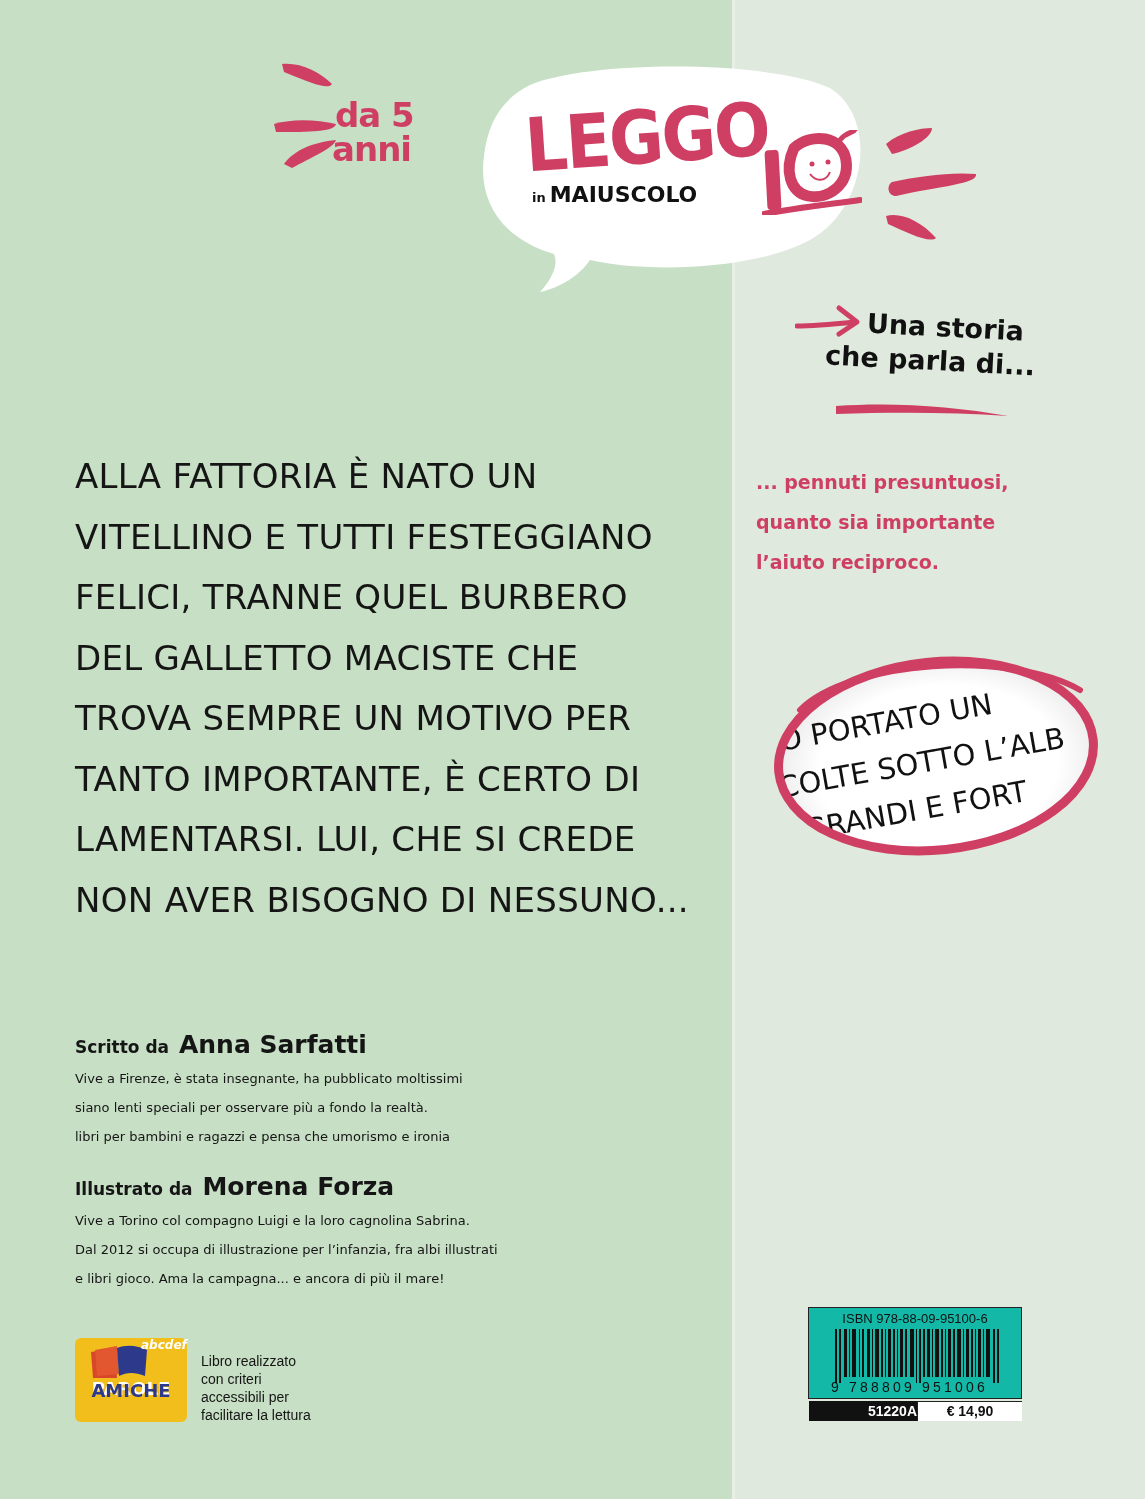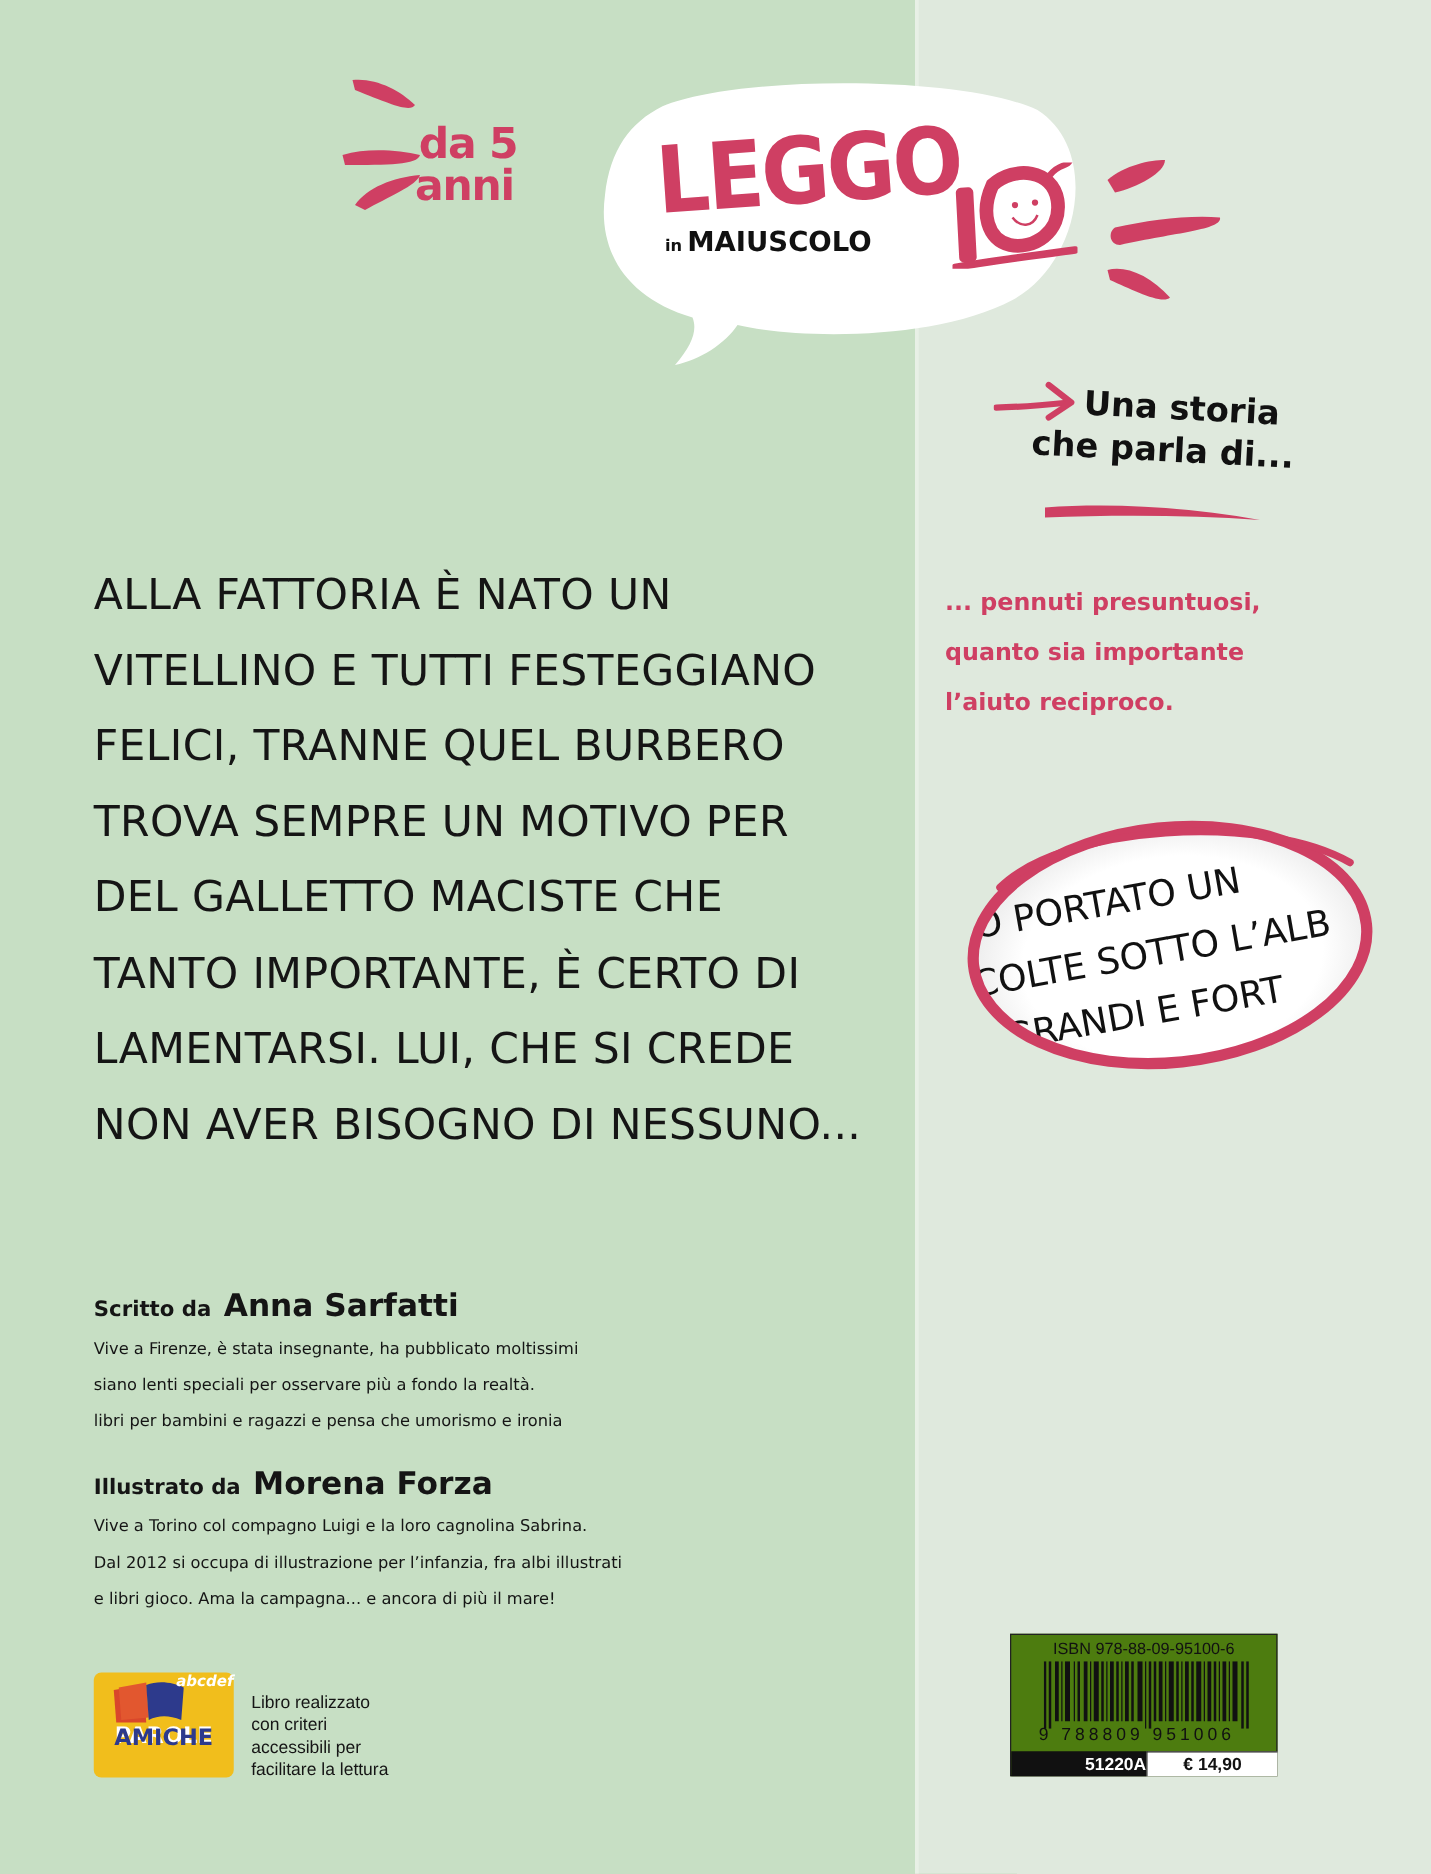--- a/index.html
+++ b/index.html
@@ -53,21 +53,21 @@
   
   .pa-badge { left: 75px; top: 1338px; width: 112px; height: 84px; background: #f1be1c; border-radius: 6px; }
   .pa-badge .book { position: absolute; left: 12px; top: 6px; }
   .pa-badge .letters { position: absolute; left: 66px; top: 2px; color: #fff; font-weight: bold; font-size: 12px; line-height: 10px; font-style: italic; }
   .pa-badge .w1 { position: absolute; left: 0; width: 100%; top: 42px; text-align: center; color: #fff; font-weight: bold; font-size: 18px; line-height: 18px; }
   .pa-badge .w2 { position: absolute; left: 0; width: 100%; top: 44px; text-align: center; color: #2d3a8c; font-weight: bold; font-size: 18px; line-height: 18px; }
   .pa-text { left: 201px; top: 1352px; font-family: "Liberation Sans", sans-serif; font-size: 14px; line-height: 18px; color: #151515; }
   .pa-text span { display: block; }
 
   
-  .barcode-box { left: 808px; top: 1307px; width: 214px; height: 114px; background: #4d7c0f; border: 1px solid #222; }
+  .barcode-box { left: 808px; top: 1307px; width: 214px; height: 92px; background: #14b8a6; border: 1px solid #222; }
   .isbn-text { position: absolute; left: 0; width: 100%; top: 3px; text-align: center; font-family: "Liberation Sans", sans-serif; font-size: 13px; color: #111; }
   .bars { position: absolute; left: 26px; top: 21px; }
   .bar-digits { position: absolute; left: 22px; top: 71px; font-family: "Liberation Sans", sans-serif; font-size: 14px; letter-spacing: 3.2px; color: #111; white-space: nowrap; }
   .code-cell { position: absolute; left: 0; top: 93px; width: 108px; height: 20px; background: #111; color: #fff; font-family: "Liberation Sans", sans-serif; font-weight: bold; font-size: 14px; line-height: 20px; text-align: right; }
   .price-cell { position: absolute; left: 108px; top: 93px; width: 105px; height: 20px; background: #fff; border-left: 1px solid #222; border-top: 1px solid #222; color: #111; font-family: "Liberation Sans", sans-serif; font-weight: bold; font-size: 14px; line-height: 19px; text-align: center; }
 </style>
 </head>
 <body>
 
 <div class="left-bg"></div>
@@ -136,22 +136,22 @@
   <svg class="mag-ring" width="350" height="215">
     <ellipse cx="176" cy="106" rx="158" ry="94" transform="rotate(-6 176 106)" fill="none" stroke="#cf3f63" stroke-width="9"></ellipse>
     <path d="M40 60 C90 10 250 0 320 40" fill="none" stroke="#cf3f63" stroke-width="6" stroke-linecap="round"></path>
   </svg>
 </div>
 
 <div class="abs synopsis">
   <span>ALLA FATTORIA È NATO UN</span>
   <span>VITELLINO E TUTTI FESTEGGIANO</span>
   <span>FELICI, TRANNE QUEL BURBERO</span>
+  <span>DEL GALLETTO MACISTE CHE</span>
   <span>TROVA SEMPRE UN MOTIVO PER</span>
-  <span>DEL GALLETTO MACISTE CHE</span>
   <span>TANTO IMPORTANTE, È CERTO DI</span>
   <span>LAMENTARSI. LUI, CHE SI CREDE</span>
   <span>NON AVER BISOGNO DI NESSUNO...</span>
 </div>
 
 <div class="abs credit credit1">
   <div class="head">
     <span>Scritto da</span>
     <span class="name">Anna Sarfatti</span>
   </div>

